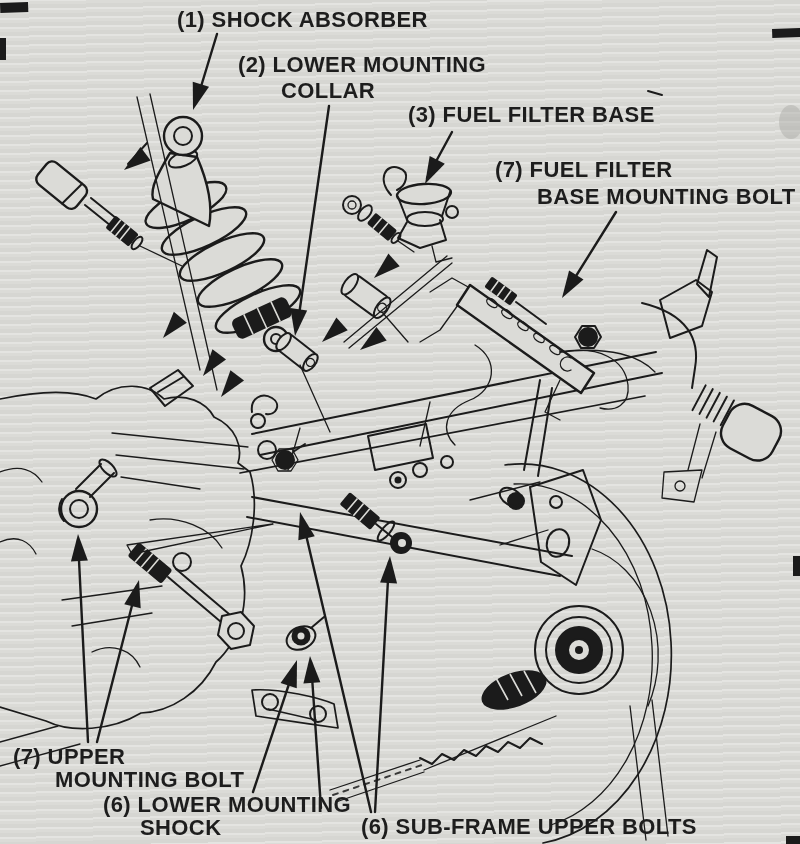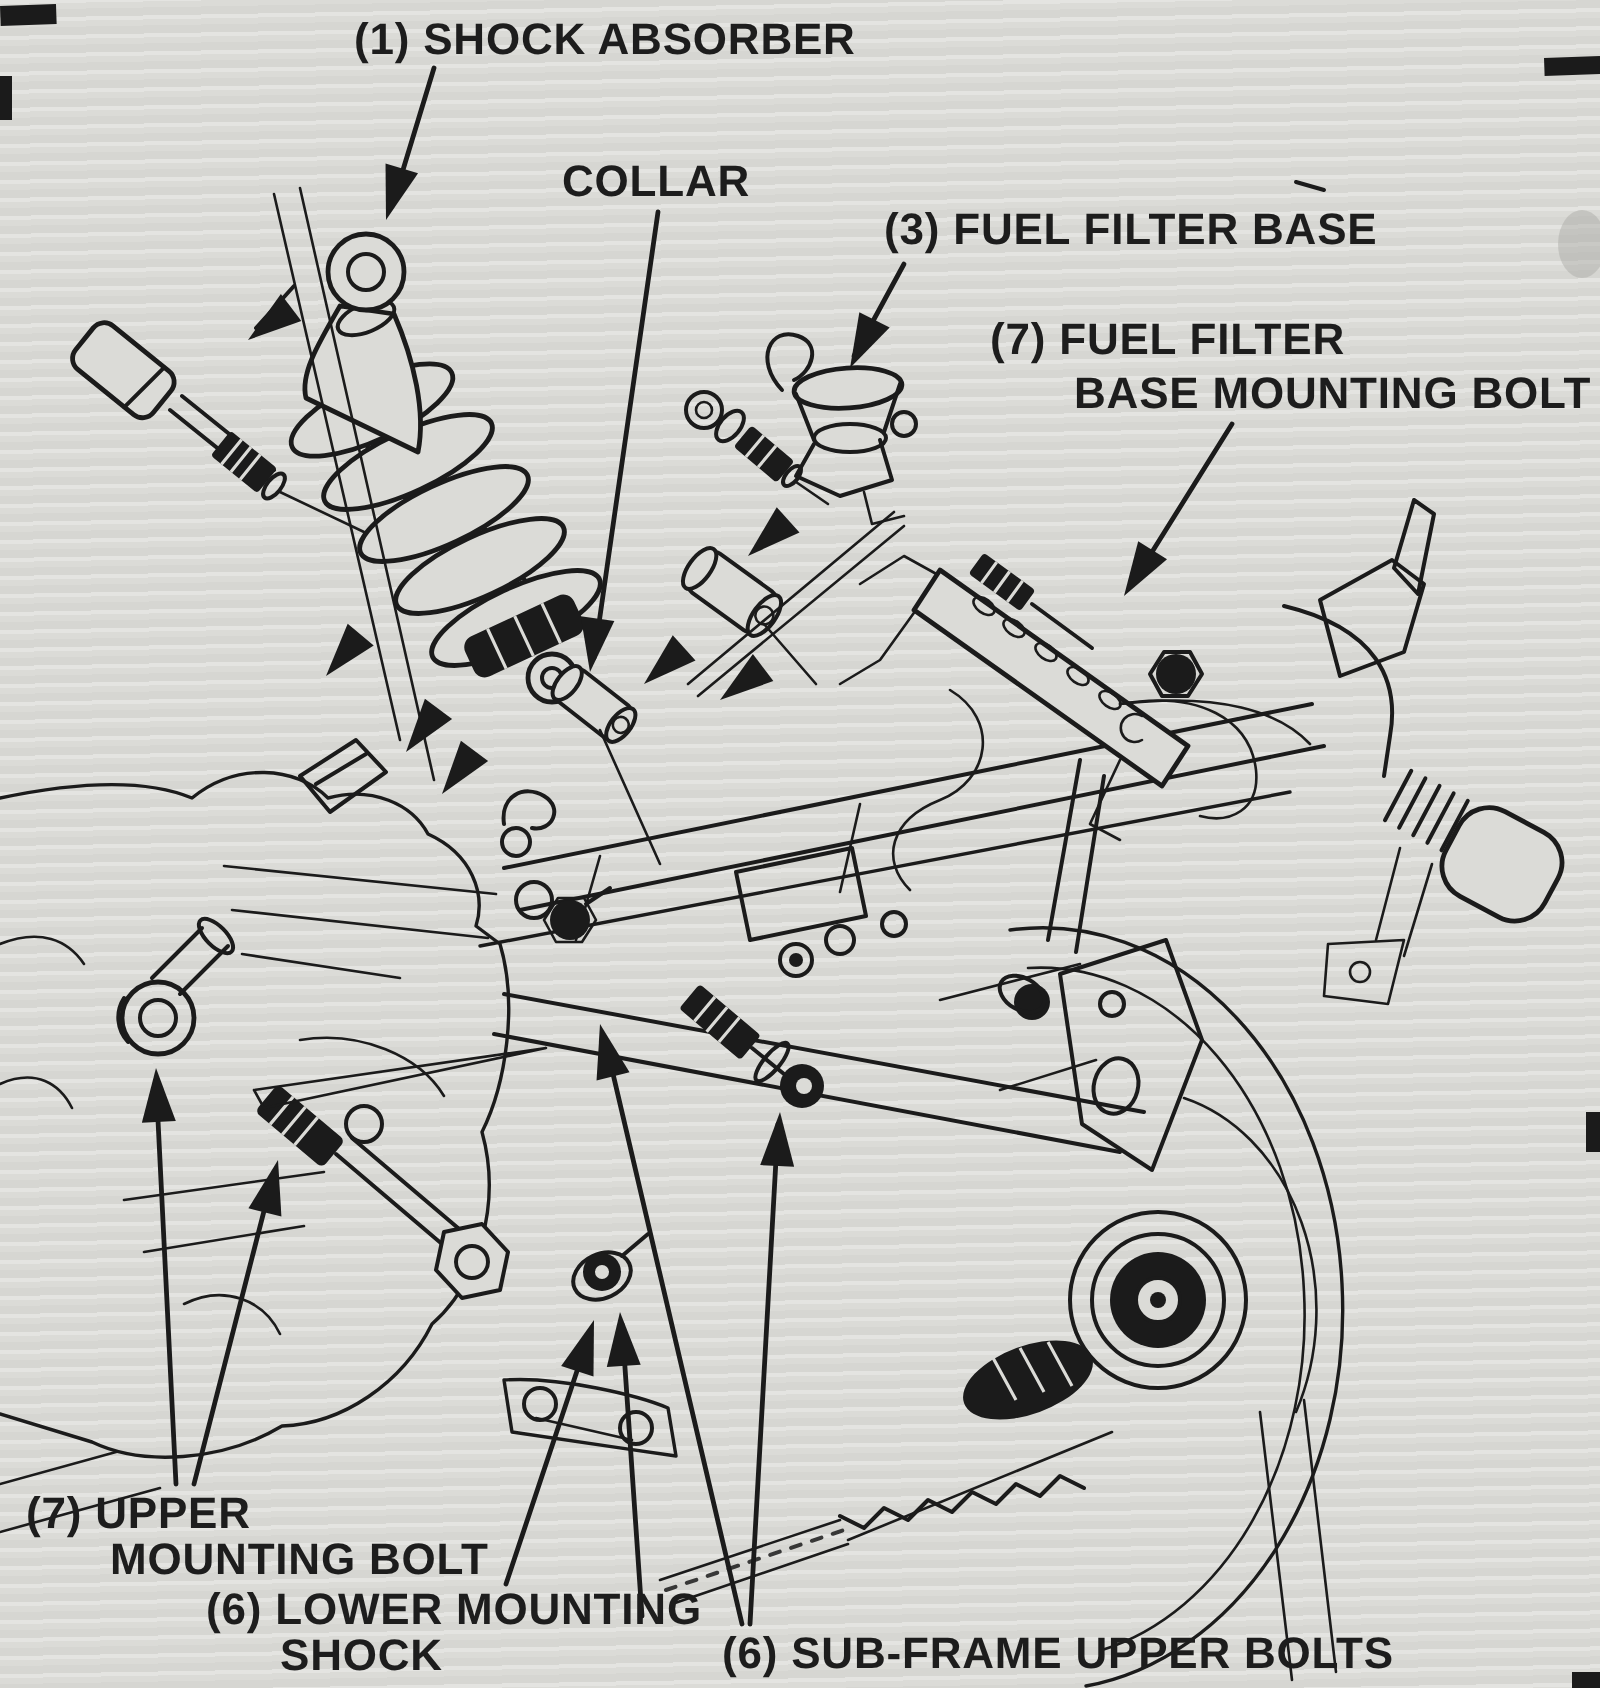--- a/index.html
+++ b/index.html
@@ -295,22 +295,23 @@
     <use href="#ah" class="ink" transform="translate(203 376) rotate(127)"></use>
     <use href="#ah" class="ink" transform="translate(221 397) rotate(127)"></use>
     <use href="#ah" class="ink" transform="translate(163 338) rotate(130)"></use>
     <use href="#ah" class="ink" transform="translate(322 342) rotate(138)"></use>
     <use href="#ah" class="ink" transform="translate(360 350) rotate(143)"></use>
     <use href="#ah" class="ink" transform="translate(374 278) rotate(138)"></use>
   </g>
 </svg>
 
 <div class="label" style="left:177px;top:9px">(1) SHOCK ABSORBER</div>
+<div class="label" style="left:238px;top:54px">(2) LOWER MOUNTING</div>
 <div class="label" style="left:281px;top:80px">COLLAR</div>
-<div class="label" style="left:442px;top:104px">(3) FUEL FILTER BASE</div>
+<div class="label" style="left:408px;top:104px">(3) FUEL FILTER BASE</div>
 <div class="label" style="left:495px;top:159px">(7) FUEL FILTER</div>
 <div class="label" style="left:537px;top:186px">BASE MOUNTING BOLT</div>
 <div class="label" style="left:13px;top:746px">(7) UPPER</div>
 <div class="label" style="left:55px;top:769px">MOUNTING BOLT</div>
 <div class="label" style="left:103px;top:794px">(6) LOWER MOUNTING</div>
 <div class="label" style="left:140px;top:817px">SHOCK</div>
 <div class="label" style="left:361px;top:816px">(6) SUB-FRAME UPPER BOLTS</div>
 
 </div>
 

